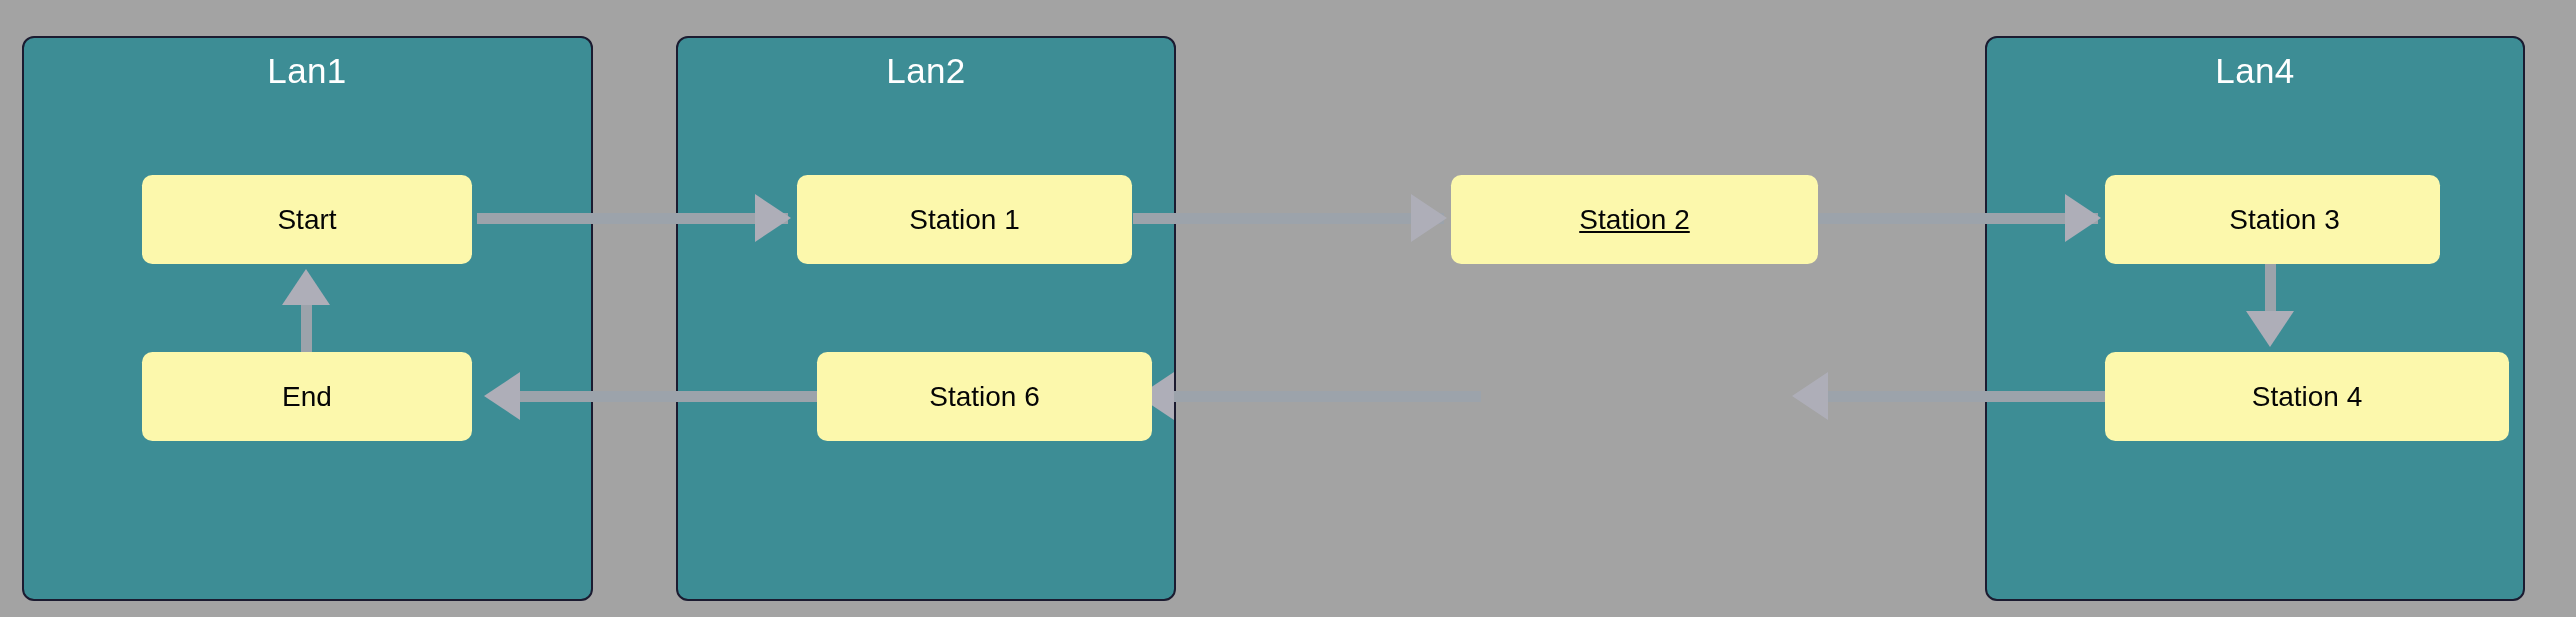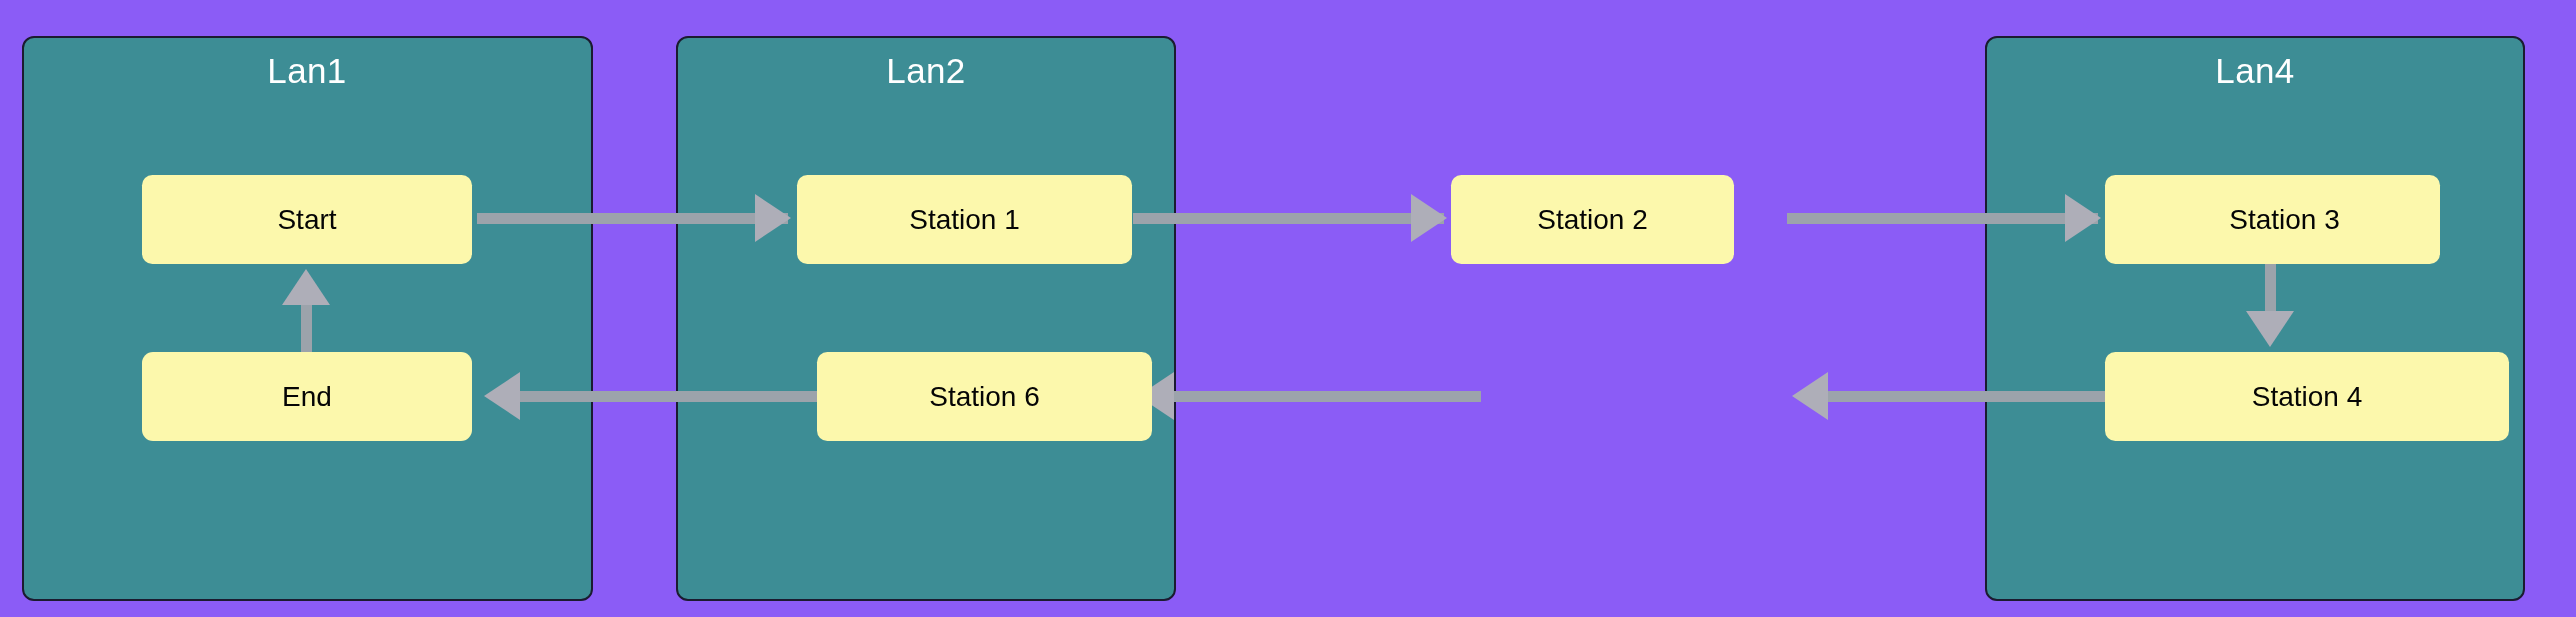--- a/index.html
+++ b/index.html
@@ -4,21 +4,21 @@
 <style>
   html, body {
     margin: 0;
     padding: 0;
     background: #132e2e;
   }
   #canvas {
     position: relative;
     width: 2576px;
     height: 618px;
-    background: #8b5cf6;
+    background: #a3a3a3;
     overflow: hidden;
     font-family: "Liberation Sans", sans-serif;
   }
 
   
   .lane {
     position: absolute;
     top: 36px;
     height: 565px;
     background: #3d8d95;
@@ -127,32 +127,32 @@
 
   <div class="edge-line h" style="left:517px; top:391px; width:311px;"></div>
   <div class="arrowhead left" style="left:484px; top:372px;"></div>
 
   <div class="edge-line v" style="left:301px; top:299px; height:53px;"></div>
   <div class="arrowhead up" style="left:282px; top:269px;"></div>
 
   <div class="node" style="left:142px; top:175px; width:330px;">
     <span>Start</span>
   </div>
-  <div class="node" style="left:142px; top:352px; width:330px;border-radius:11px;">
+  <div class="node" style="left:142px; top:352px; width:330px;">
     <span>End</span>
   </div>
 
   <div class="node" style="left:797px; top:175px; width:335px;">
     <span>Station 1</span>
   </div>
   <div class="node" style="left:817px; top:352px; width:335px;">
     <span>Station 6</span>
   </div>
 
-  <div class="node" style="left:1451px; top:175px; width:283px;">
+  <div class="node" style="left:1451px; top:175px; width:367px;text-decoration:underline;">
     <span>Station 2</span>
   </div>
 
   <div class="node" style="left:2105px; top:175px; width:335px;padding-left:24px;">
     <span>Station 3</span>
   </div>
   <div class="node" style="left:2105px; top:352px; width:404px;">
     <span>Station 4</span>
   </div>
 

